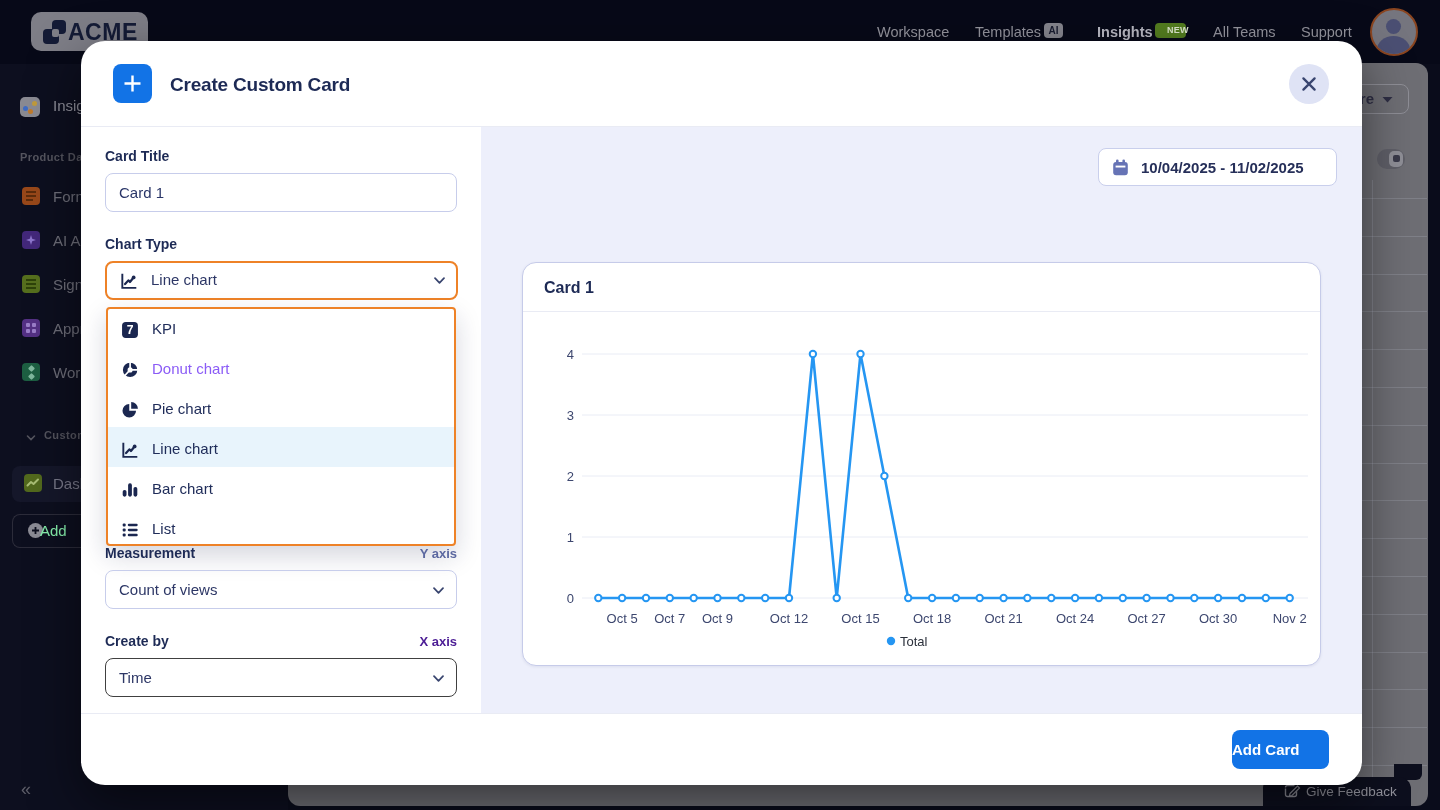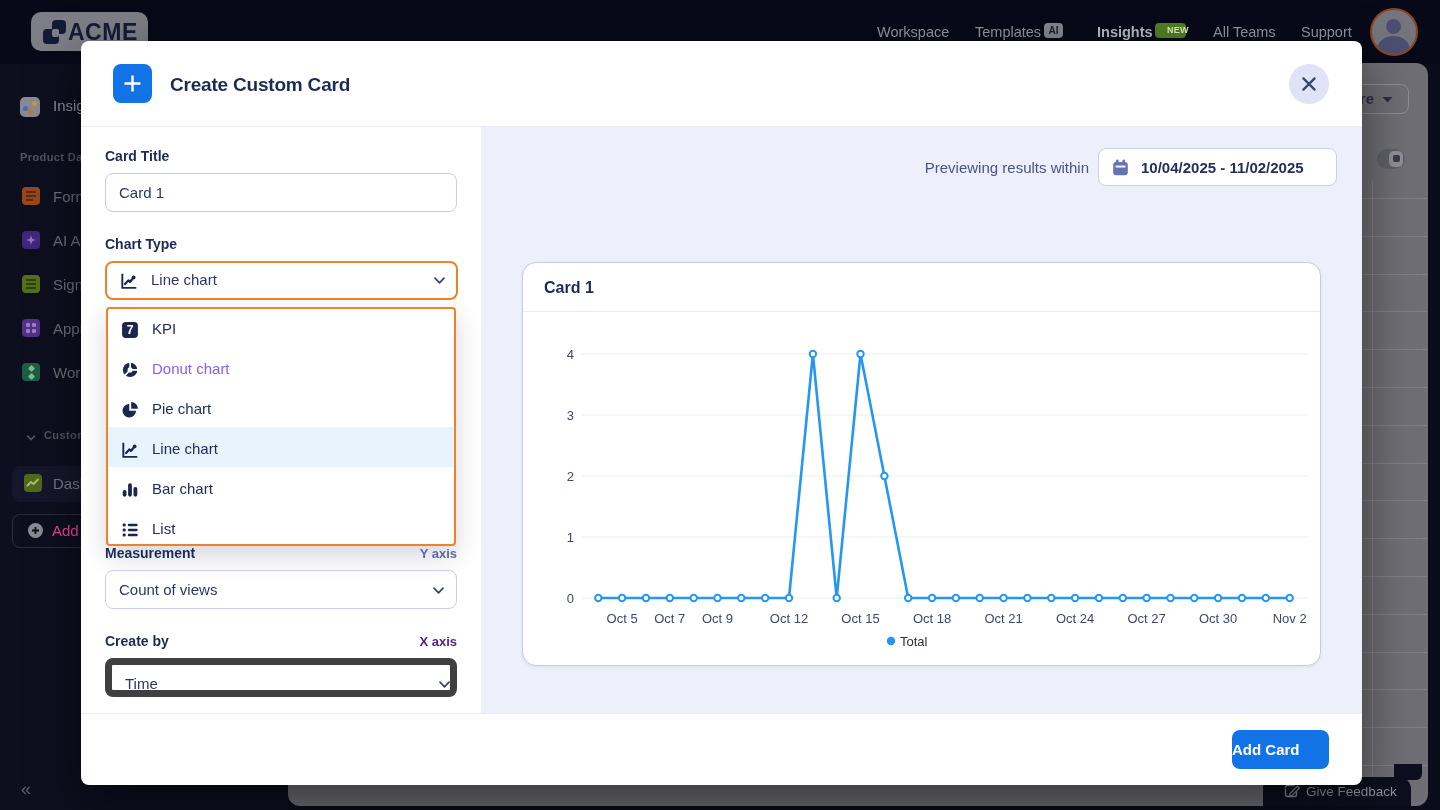--- a/index.html
+++ b/index.html
@@ -94,21 +94,21 @@
   </div>
   <div class="abs" style="left:53px;top:475px;font-size:15px;color:#79798a;">Dash</div>
 
   <div class="abs" style="left:12px;top:514px;width:80px;height:34px;border:1px solid #2c2c3a;border-right:none;border-radius:8px 0 0 8px;"></div>
   <div class="abs" style="left:27px;top:522px;width:17px;height:17px;">
     <svg width="17" height="17" viewBox="0 0 17 17">
         <circle cx="8.5" cy="8.5" r="7.5" fill="#8b8b95"></circle>
         <path d="M8.5,5 V12 M5,8.5 H12" stroke="#0d0f1f" stroke-width="1.8"></path>
       </svg>
   </div>
-  <div class="abs" style="left:52px;top:522px;font-size:15px;color:#ec4899;">Add</div>
+  <div class="abs" style="left:40px;top:522px;font-size:15px;color:#86efac;">Add</div>
 
   <div class="abs" style="left:21px;top:779px;font-size:18px;color:#5d5d68;">«</div>
 
   <div class="abs" style="left:1334px;top:84px;width:75px;height:30px;border:1px solid #8e8e96;border-radius:8px;">
     <div class="abs" style="right:34px;top:5px;color:#2e2e44;font-size:15px;font-weight:bold;">Share</div>
     <svg class="abs" style="left:46px;top:11px;" width="13" height="8" viewBox="0 0 13 8">
         <path d="M1.5,1 L6.5,6.5 L11.5,1 Z" fill="#2e2e44"></path>
       </svg>
   </div>
   <div class="abs" style="left:1377px;top:149px;width:28px;height:20px;background:#5f5f68;border-radius:10px;"></div>
@@ -137,21 +137,21 @@
 
   <div class="abs" style="left:1263px;top:777px;width:148px;height:29px;background:#0d0f1e;border-radius:10px 12px 0 0;">
     <svg class="abs" style="left:21px;top:7px;" width="17" height="15" viewBox="0 0 17 15">
       <path d="M1.5,3.5 a2,2 0 0 1 2,-2 h7 M12.5,6.5 v4 a2,2 0 0 1 -2,2 h-7 a2,2 0 0 1 -2,-2 v-6" stroke="#8d8d97" stroke-width="1.4" fill="none"></path>
       <path d="M6,9.5 L13.5,2 L15.5,4 L8,11.5 L5.5,12 Z" fill="#0d0f1e" stroke="#8d8d97" stroke-width="1.2"></path>
     </svg>
     <div class="abs" style="left:43px;top:7px;font-size:13.5px;color:#94949e;">Give Feedback</div>
   </div>
 </div>
 
-<div id="modal" class="abs" style="left:81px;top:41px;width:1281px;height:744px;background:#fff;border-radius:8px;box-shadow:0 18px 50px rgba(0,0,0,0.5);">
+<div id="modal" class="abs" style="left:81px;top:41px;width:1281px;height:744px;background:#fff;border-radius:24px;box-shadow:0 18px 50px rgba(0,0,0,0.5);">
 
   <div class="abs" style="left:400px;top:85px;width:881px;height:587px;background:#edeffb;"></div>
 
   <div class="abs" style="left:0;top:85px;width:1281px;height:1px;background:#e9ebf4;"></div>
 
   <div class="abs" style="left:0;top:672px;width:1281px;height:1px;background:#e9ebf4;"></div>
 
   <div class="abs" style="left:32px;top:23px;width:39px;height:39px;background:#1273e6;border-radius:8px;">
     <svg width="39" height="39" viewBox="0 0 39 39">
         <path d="M19.5,11.5 V27.5 M11.5,19.5 H27.5" stroke="#fff" stroke-width="2.4"></path>
@@ -229,27 +229,26 @@
   <div class="abs" style="left:24px;top:504px;font-size:14px;font-weight:bold;color:#1d2a55;">Measurement</div>
   <div class="abs" style="left:24px;top:505px;width:352px;font-size:13px;font-weight:bold;color:#5c68a0;text-align:right;">Y axis</div>
   <div class="abs" style="left:24px;top:529px;width:352px;height:39px;border:1px solid #c7cdeb;border-radius:8px;font-size:15px;color:#2d3766;line-height:37px;padding-left:13px;">Count of views
     <svg class="abs" style="left:327px;top:16px;" width="11" height="8" viewBox="0 0 11 8">
         <path d="M1,1.2 L5.5,5.9 L10,1.2" stroke="#39456f" stroke-width="1.7" fill="none" stroke-linecap="round" stroke-linejoin="round"></path>
       </svg>
   </div>
 
   <div class="abs" style="left:24px;top:592px;font-size:14px;font-weight:bold;color:#1d2a55;">Create by</div>
   <div class="abs" style="left:24px;top:593px;width:352px;font-size:13px;font-weight:bold;color:#4c1d95;text-align:right;">X axis</div>
-  <div class="abs" style="left:24px;top:617px;width:352px;height:39px;border:7px solid #404040;border-radius:8px;font-size:15px;color:#2d3766;line-height:37px;padding-left:13px;">Time
+  <div class="abs" style="left:24px;top:617px;width:352px;height:39px;border:1px solid #404040;border-radius:8px;font-size:15px;color:#2d3766;line-height:37px;padding-left:13px;">Time
     <svg class="abs" style="left:327px;top:16px;" width="11" height="8" viewBox="0 0 11 8">
         <path d="M1,1.2 L5.5,5.9 L10,1.2" stroke="#39456f" stroke-width="1.7" fill="none" stroke-linecap="round" stroke-linejoin="round"></path>
       </svg>
   </div>
 
-  <div class="abs" style="left:400px;top:119px;width:608px;height:16px;font-size:15px;color:#4a5480;text-align:right;line-height:16px;">Previewing results within</div>
   <div class="abs" style="left:1017px;top:107px;width:239px;height:38px;background:#fff;border:1px solid #c9cfec;border-radius:8px;padding-left:13px;">
     <svg class="abs" style="left:13px;top:10px;" width="17" height="17" viewBox="0 0 17 17">
       <rect x="4.0" y="0.5" width="2.6" height="4.4" rx="1.3" fill="#6673b5"></rect>
       <rect x="10.4" y="0.5" width="2.6" height="4.4" rx="1.3" fill="#6673b5"></rect>
       <rect x="1.2" y="3.0" width="14.6" height="13.2" rx="2.9" fill="#6673b5"></rect>
       <rect x="3.6" y="6.6" width="9.8" height="1.9" fill="#ffffff"></rect>
     </svg>
     <div class="abs" style="left:42px;top:10px;font-size:15px;font-weight:bold;color:#262f59;">10/04/2025 - 11/02/2025</div>
   </div>
 

